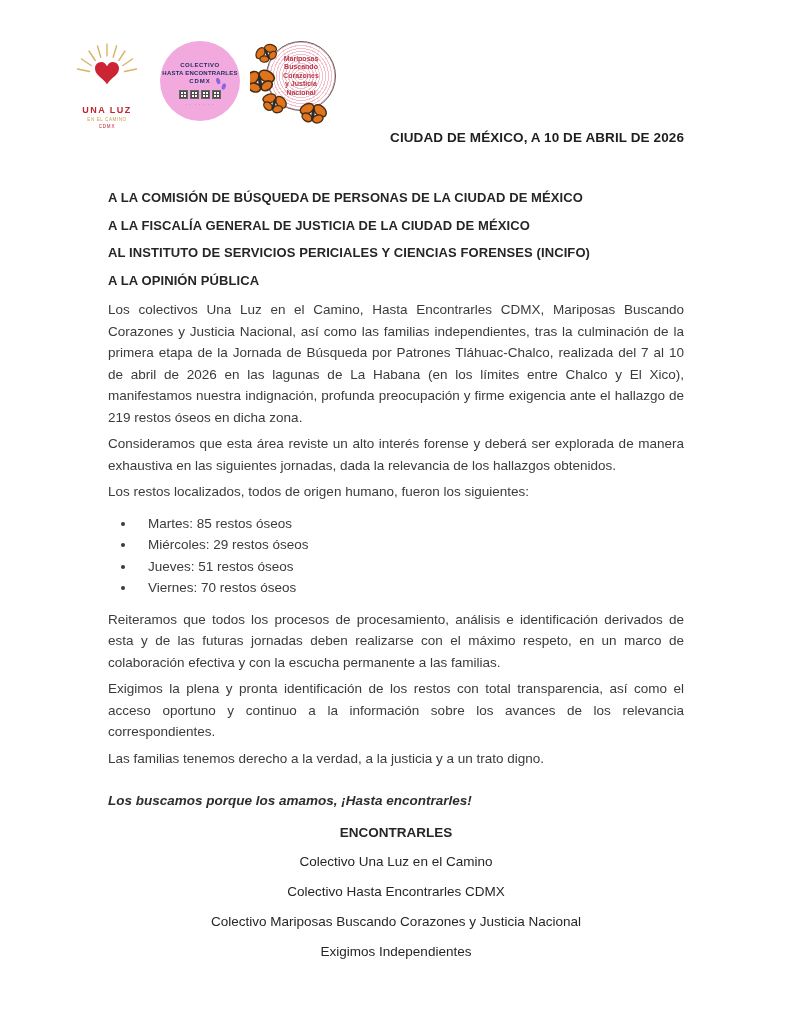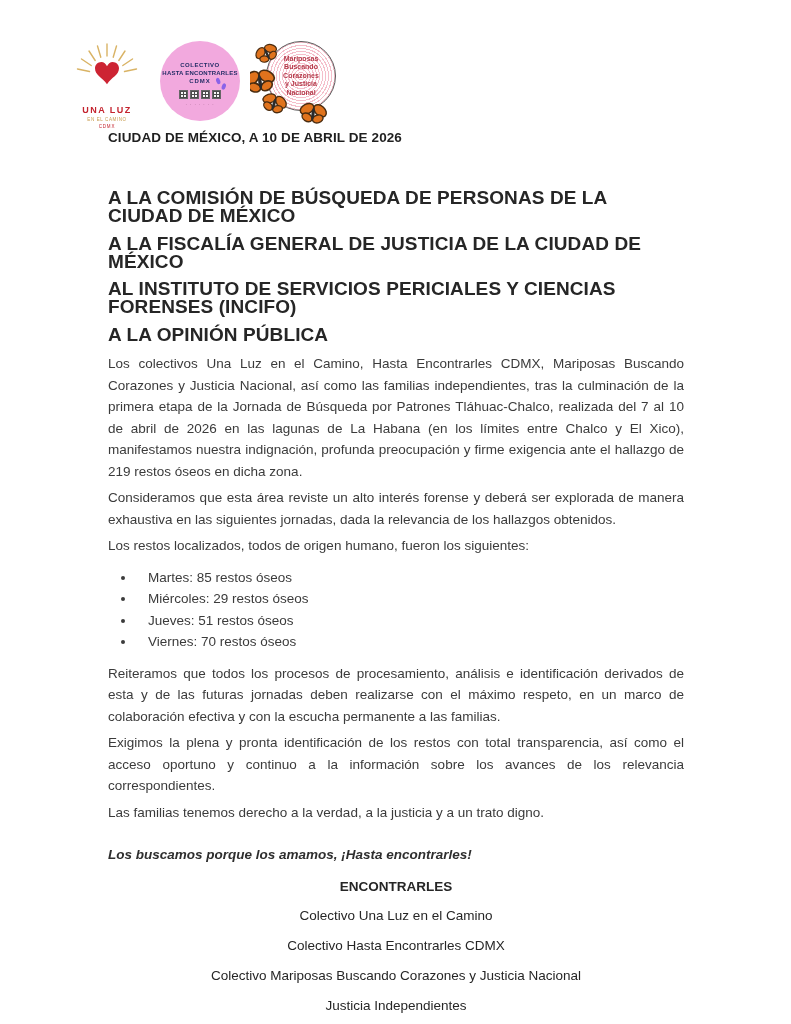--- a/index.html
+++ b/index.html
@@ -135,29 +135,30 @@
 
   
   .letter {
     position: absolute;
     left: 0;
     top: 0;
     width: 791px;
     padding: 130px 107px 0 108px;
   }
   .date-line {
+    text-align: right;
     font-weight: bold;
     font-size: 13.5px;
     color: #1f1f1f;
     letter-spacing: 0.1px;
   }
   .recipients { margin-top: 44px; }
   .recipient {
     font-weight: bold;
-    font-size: 19px;
+    font-size: 13px;
     color: #262626;
     line-height: 18px;
     margin-bottom: 9.5px;
     letter-spacing: 0.1px;
   }
   .para {
     font-size: 13.5px;
     line-height: 21.5px;
     text-align: justify;
     margin-top: 5px;
@@ -293,15 +294,15 @@
   <p class="para">Exigimos la plena y pronta identificación de los restos con total transparencia, así como el acceso oportuno y continuo a la información sobre los avances de los relevancia correspondientes.</p>
   <p class="para">Las familias tenemos derecho a la verdad, a la justicia y a un trato digno.</p>
 
   <p class="slogan">Los buscamos porque los amamos, ¡Hasta encontrarles!</p>
 
   <div class="closing">ENCONTRARLES</div>
 
   <div class="signature">Colectivo Una Luz en el Camino</div>
   <div class="signature">Colectivo Hasta Encontrarles CDMX</div>
   <div class="signature">Colectivo Mariposas Buscando Corazones y Justicia Nacional</div>
-  <div class="signature">Justicia Independientes</div>
+  <div class="signature">Exigimos Independientes</div>
 
 </div>
 
 </body></html>

